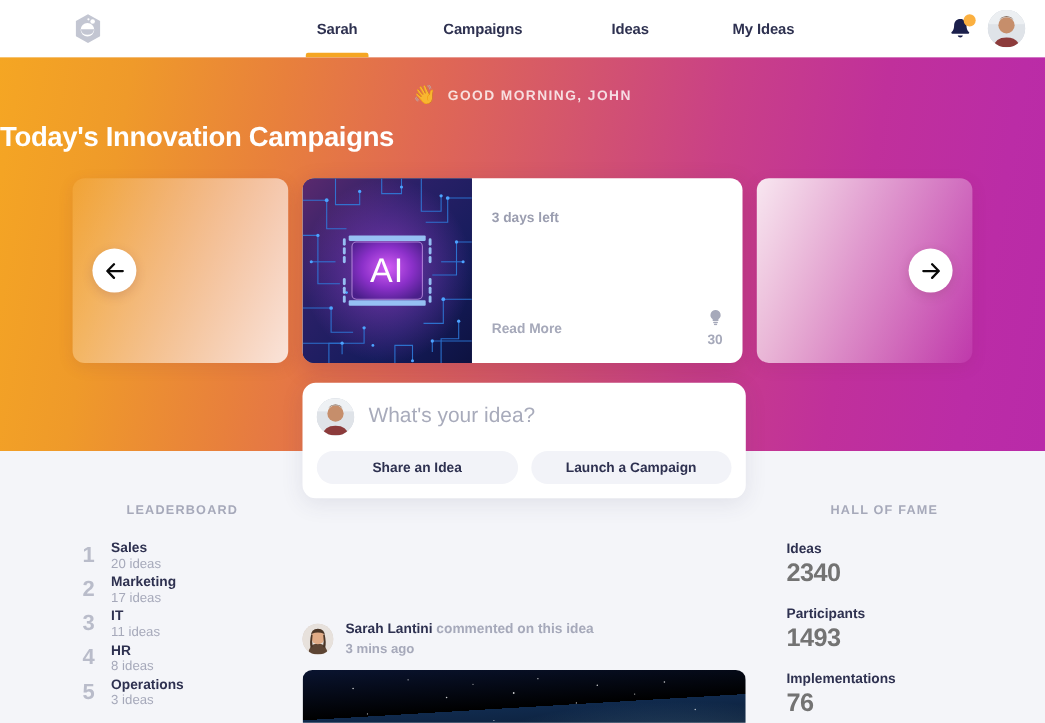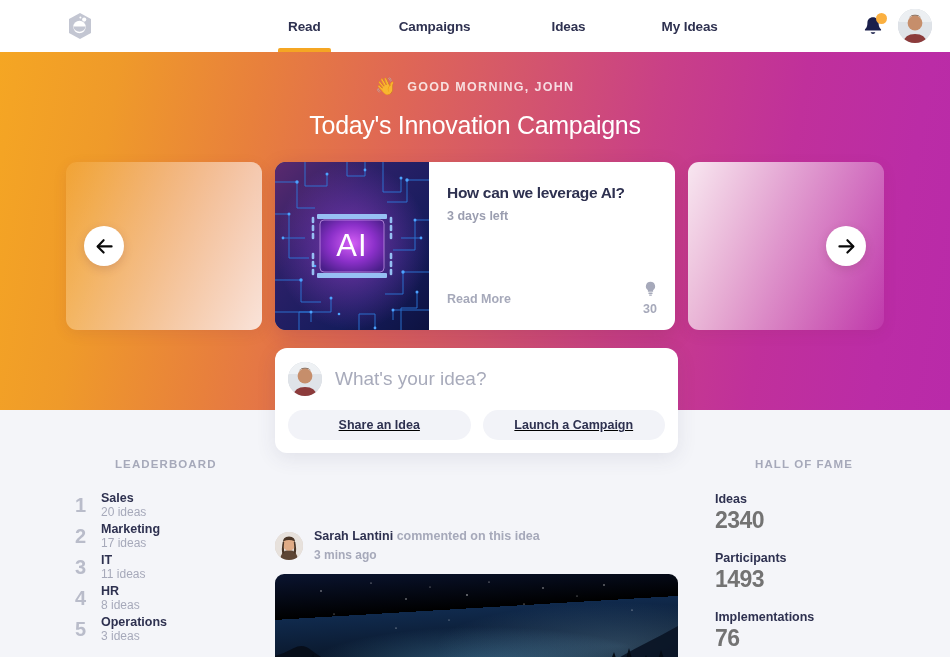--- a/index.html
+++ b/index.html
@@ -111,24 +111,24 @@
     font-weight: bold;
     letter-spacing: 1.3px;
     color: rgba(255,255,255,0.80);
     display: flex;
     align-items: center;
     justify-content: center;
     gap: 9px;
   }
   .wave { font-size: 17px; line-height: 1; }
   .hero-title {
-    text-align: center;
+    text-align: left;
     margin-top: 16px;
     font-size: 25px;
-    font-weight: normal;
+    font-weight: bold;
     color: #ffffff;
     letter-spacing: -0.3px;
   }
 
   
   .carousel {
     position: relative;
     margin-top: 22px;
     height: 168px;
     display: flex;
@@ -270,21 +270,21 @@
   .compose-input {
     flex: 1;
     border: none;
     outline: none;
     font-family: "Liberation Sans", sans-serif;
     font-size: 19px;
     color: #2e3150;
     background: transparent;
   }
   .compose-input::placeholder { color: #a8abbb; }
-  .compose-btns { display: flex; gap: 12px; text-decoration: underline; }
+  .compose-btns { display: flex; gap: 12px; }
   .pill {
     flex: 1;
     height: 30px;
     border-radius: 15px;
     background: #f2f3f8;
     border: none;
     font-family: "Liberation Sans", sans-serif;
     font-size: 12.5px;
     font-weight: bold;
     color: #2e3150;
@@ -295,20 +295,21 @@
   .feed {
     position: absolute;
     left: 275px;
     top: 118px;
     width: 403px;
   }
   .feed-head {
     display: flex;
     align-items: center;
     gap: 11px;
+    margin-top: 35px;
   }
   .feed-avatar {
     width: 28px; height: 28px;
     border-radius: 50%;
     overflow: hidden;
     background: #d6cbc4;
     flex: none;
   }
   .feed-text { line-height: 1.35; }
   .feed-line1 { font-size: 12.5px; }
@@ -373,21 +374,21 @@
       <path d="M13 1 L24 7 L24 21 L13 27 L2 21 L2 7 Z" fill="#c3c6d2"></path>
       <circle cx="12.5" cy="15" r="6.2" fill="#ffffff"></circle>
       <path d="M6.4 14.6 a6.2 6.2 0 0 0 12.2 0 Z" fill="#c3c6d2"></path>
       <circle cx="17.2" cy="7.6" r="2.1" fill="#ffffff"></circle>
       <circle cx="13.4" cy="5.6" r="1.0" fill="#ffffff"></circle>
     </svg>
   </div>
 
   <div class="nav">
     <div class="nav-item active">
-      <span>Read</span>
+      <span>Sarah</span>
     </div>
     <div class="nav-item">
       <span>Campaigns</span>
     </div>
     <div class="nav-item">
       <span>Ideas</span>
     </div>
     <div class="nav-item">
       <span>My Ideas</span>
     </div>
@@ -510,21 +511,20 @@
           <g fill="#9fd0ff" opacity="0.9">
             <rect x="42" y="52" width="70" height="5" rx="1"></rect>
             <rect x="42" y="111" width="70" height="5" rx="1"></rect>
           </g>
           <rect x="45" y="58" width="64" height="52" rx="4" fill="url(#chipg)"></rect>
           <rect x="45" y="58" width="64" height="52" rx="4" fill="none" stroke="#e5b5ff" stroke-width="1" opacity="0.6"></rect>
           <text x="77" y="94" font-family="Liberation Sans, sans-serif" font-size="31" fill="#ffffff" text-anchor="middle" letter-spacing="1">AI</text>
         </svg>
       </div>
       <div class="card-body">
-        <div class="card-title">How can we leverage AI?</div>
         <div class="card-sub">3 days left</div>
         <div class="card-footer">
           <span class="read-more">Read More</span>
           <span class="idea-count">
             <svg width="13" height="15" viewBox="0 0 13 15">
               <path d="M6.5 0.8 a4.6 4.6 0 0 0 -2.6 8.4 v1.6 h5.2 V9.2 A4.6 4.6 0 0 0 6.5 0.8 Z" fill="#a6a9ba"></path>
               <rect x="4.3" y="11.4" width="4.4" height="1.5" rx="0.7" fill="#a6a9ba"></rect>
               <rect x="5.0" y="13.4" width="3" height="1.3" rx="0.65" fill="#a6a9ba"></rect>
             </svg>
             <span>30</span>

